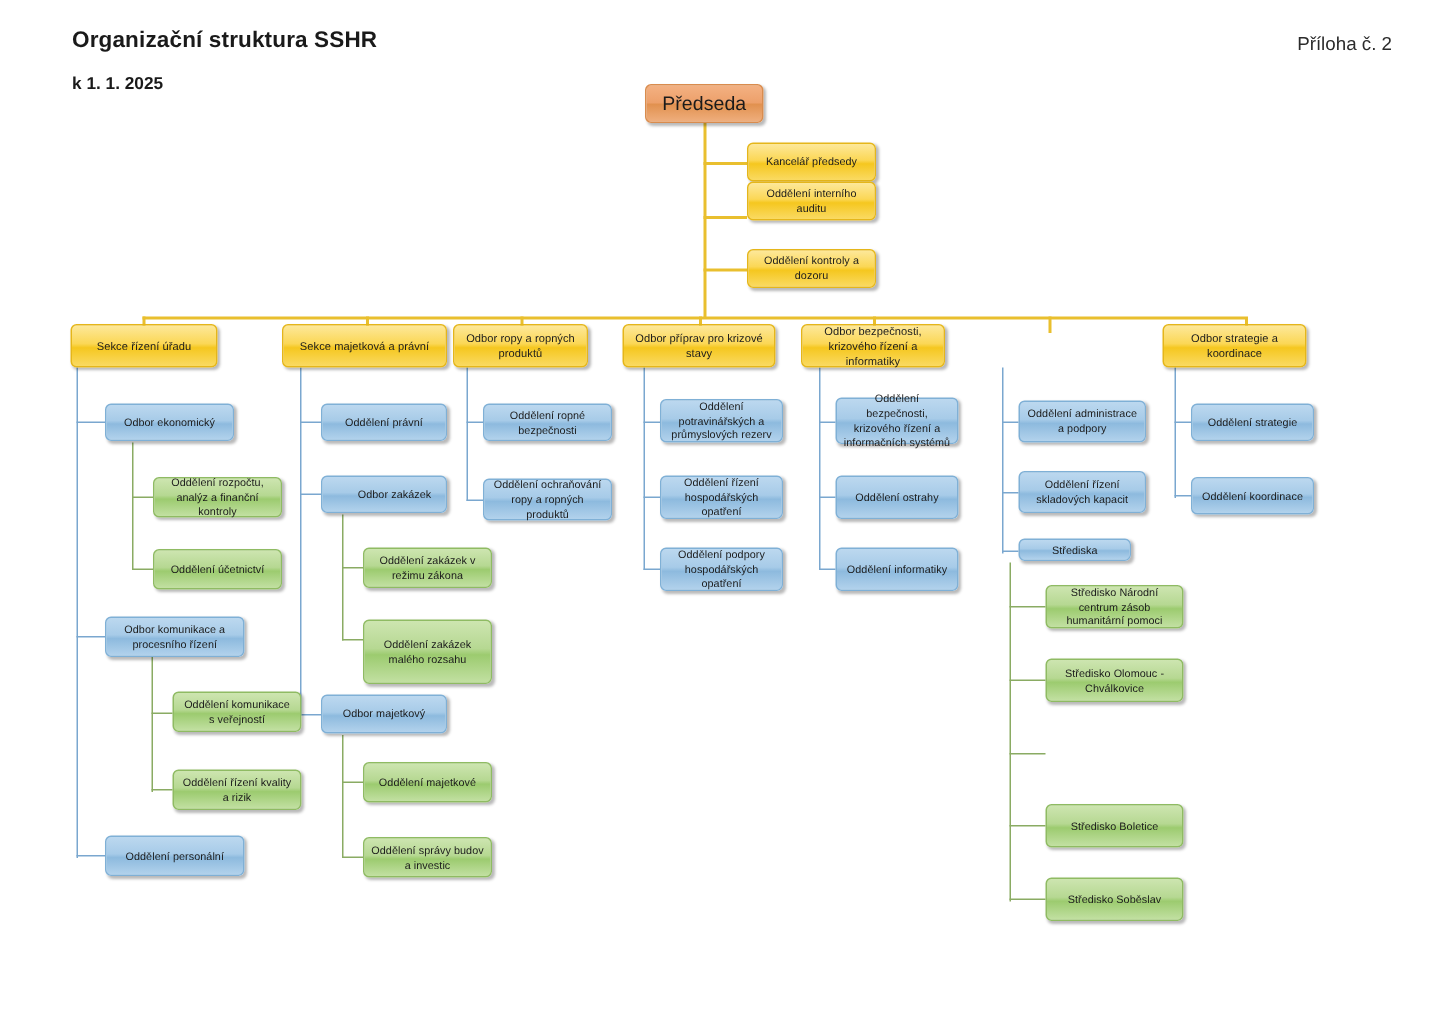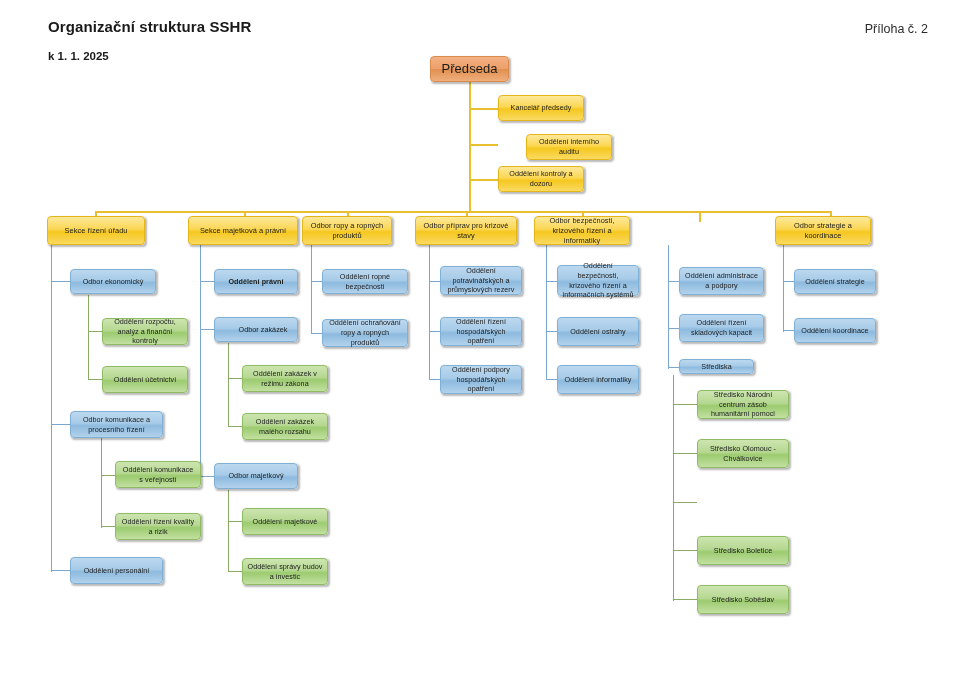--- a/index.html
+++ b/index.html
@@ -175,21 +175,21 @@
   <div class="ln blue" style="left:783px; top:281px; width:11px; height:1.3px;"></div>
   <div class="ln blue" style="left:783px; top:330px; width:11px; height:1.3px;"></div>
 
   <div class="box orange root" style="left:430px; top:56px; width:79px; height:26px;">
     <span>Předseda</span>
   </div>
 
   <div class="box yellow" style="left:498px; top:95px; width:86px; height:26px;">
     <span>Kancelář předsedy</span>
   </div>
-  <div class="box yellow" style="left:498px; top:134px; width:86px; height:26px;margin-left:28px;">
+  <div class="box yellow" style="left:498px; top:121px; width:86px; height:26px;">
     <span>Oddělení interního auditu</span>
   </div>
   <div class="box yellow" style="left:498px; top:166px; width:86px; height:26px;">
     <span>Oddělení kontroly a dozoru</span>
   </div>
 
   <div class="box yellow head" style="left:47px; top:216px; width:98px; height:29px;">
     <span>Sekce řízení úřadu</span>
   </div>
   <div class="box yellow head" style="left:188px; top:216px; width:110px; height:29px;">
@@ -223,30 +223,30 @@
   <div class="box green" style="left:115px; top:461px; width:86px; height:27px;">
     <span>Oddělení komunikace s veřejností</span>
   </div>
   <div class="box green" style="left:115px; top:513px; width:86px; height:27px;">
     <span>Oddělení řízení kvality a rizik</span>
   </div>
   <div class="box blue" style="left:70px; top:557px; width:93px; height:27px;">
     <span>Oddělení personální</span>
   </div>
 
-  <div class="box blue" style="left:214px; top:269px; width:84px; height:25px;font-weight:bold;">
+  <div class="box blue" style="left:214px; top:269px; width:84px; height:25px;">
     <span>Oddělení právní</span>
   </div>
   <div class="box blue" style="left:214px; top:317px; width:84px; height:25px;padding-left:18px;">
     <span>Odbor zakázek</span>
   </div>
   <div class="box green" style="left:242px; top:365px; width:86px; height:27px;">
     <span>Oddělení zakázek v režimu zákona</span>
   </div>
-  <div class="box green" style="left:242px; top:413px; width:86px; height:27px;">
+  <div class="box green" style="left:242px; top:413px; width:86px; height:43px;">
     <span>Oddělení zakázek malého rozsahu</span>
   </div>
   <div class="box blue" style="left:214px; top:463px; width:84px; height:26px;">
     <span>Odbor majetkový</span>
   </div>
   <div class="box green" style="left:242px; top:508px; width:86px; height:27px;">
     <span>Oddělení majetkové</span>
   </div>
   <div class="box green" style="left:242px; top:558px; width:86px; height:27px;">
     <span>Oddělení správy budov a investic</span>

